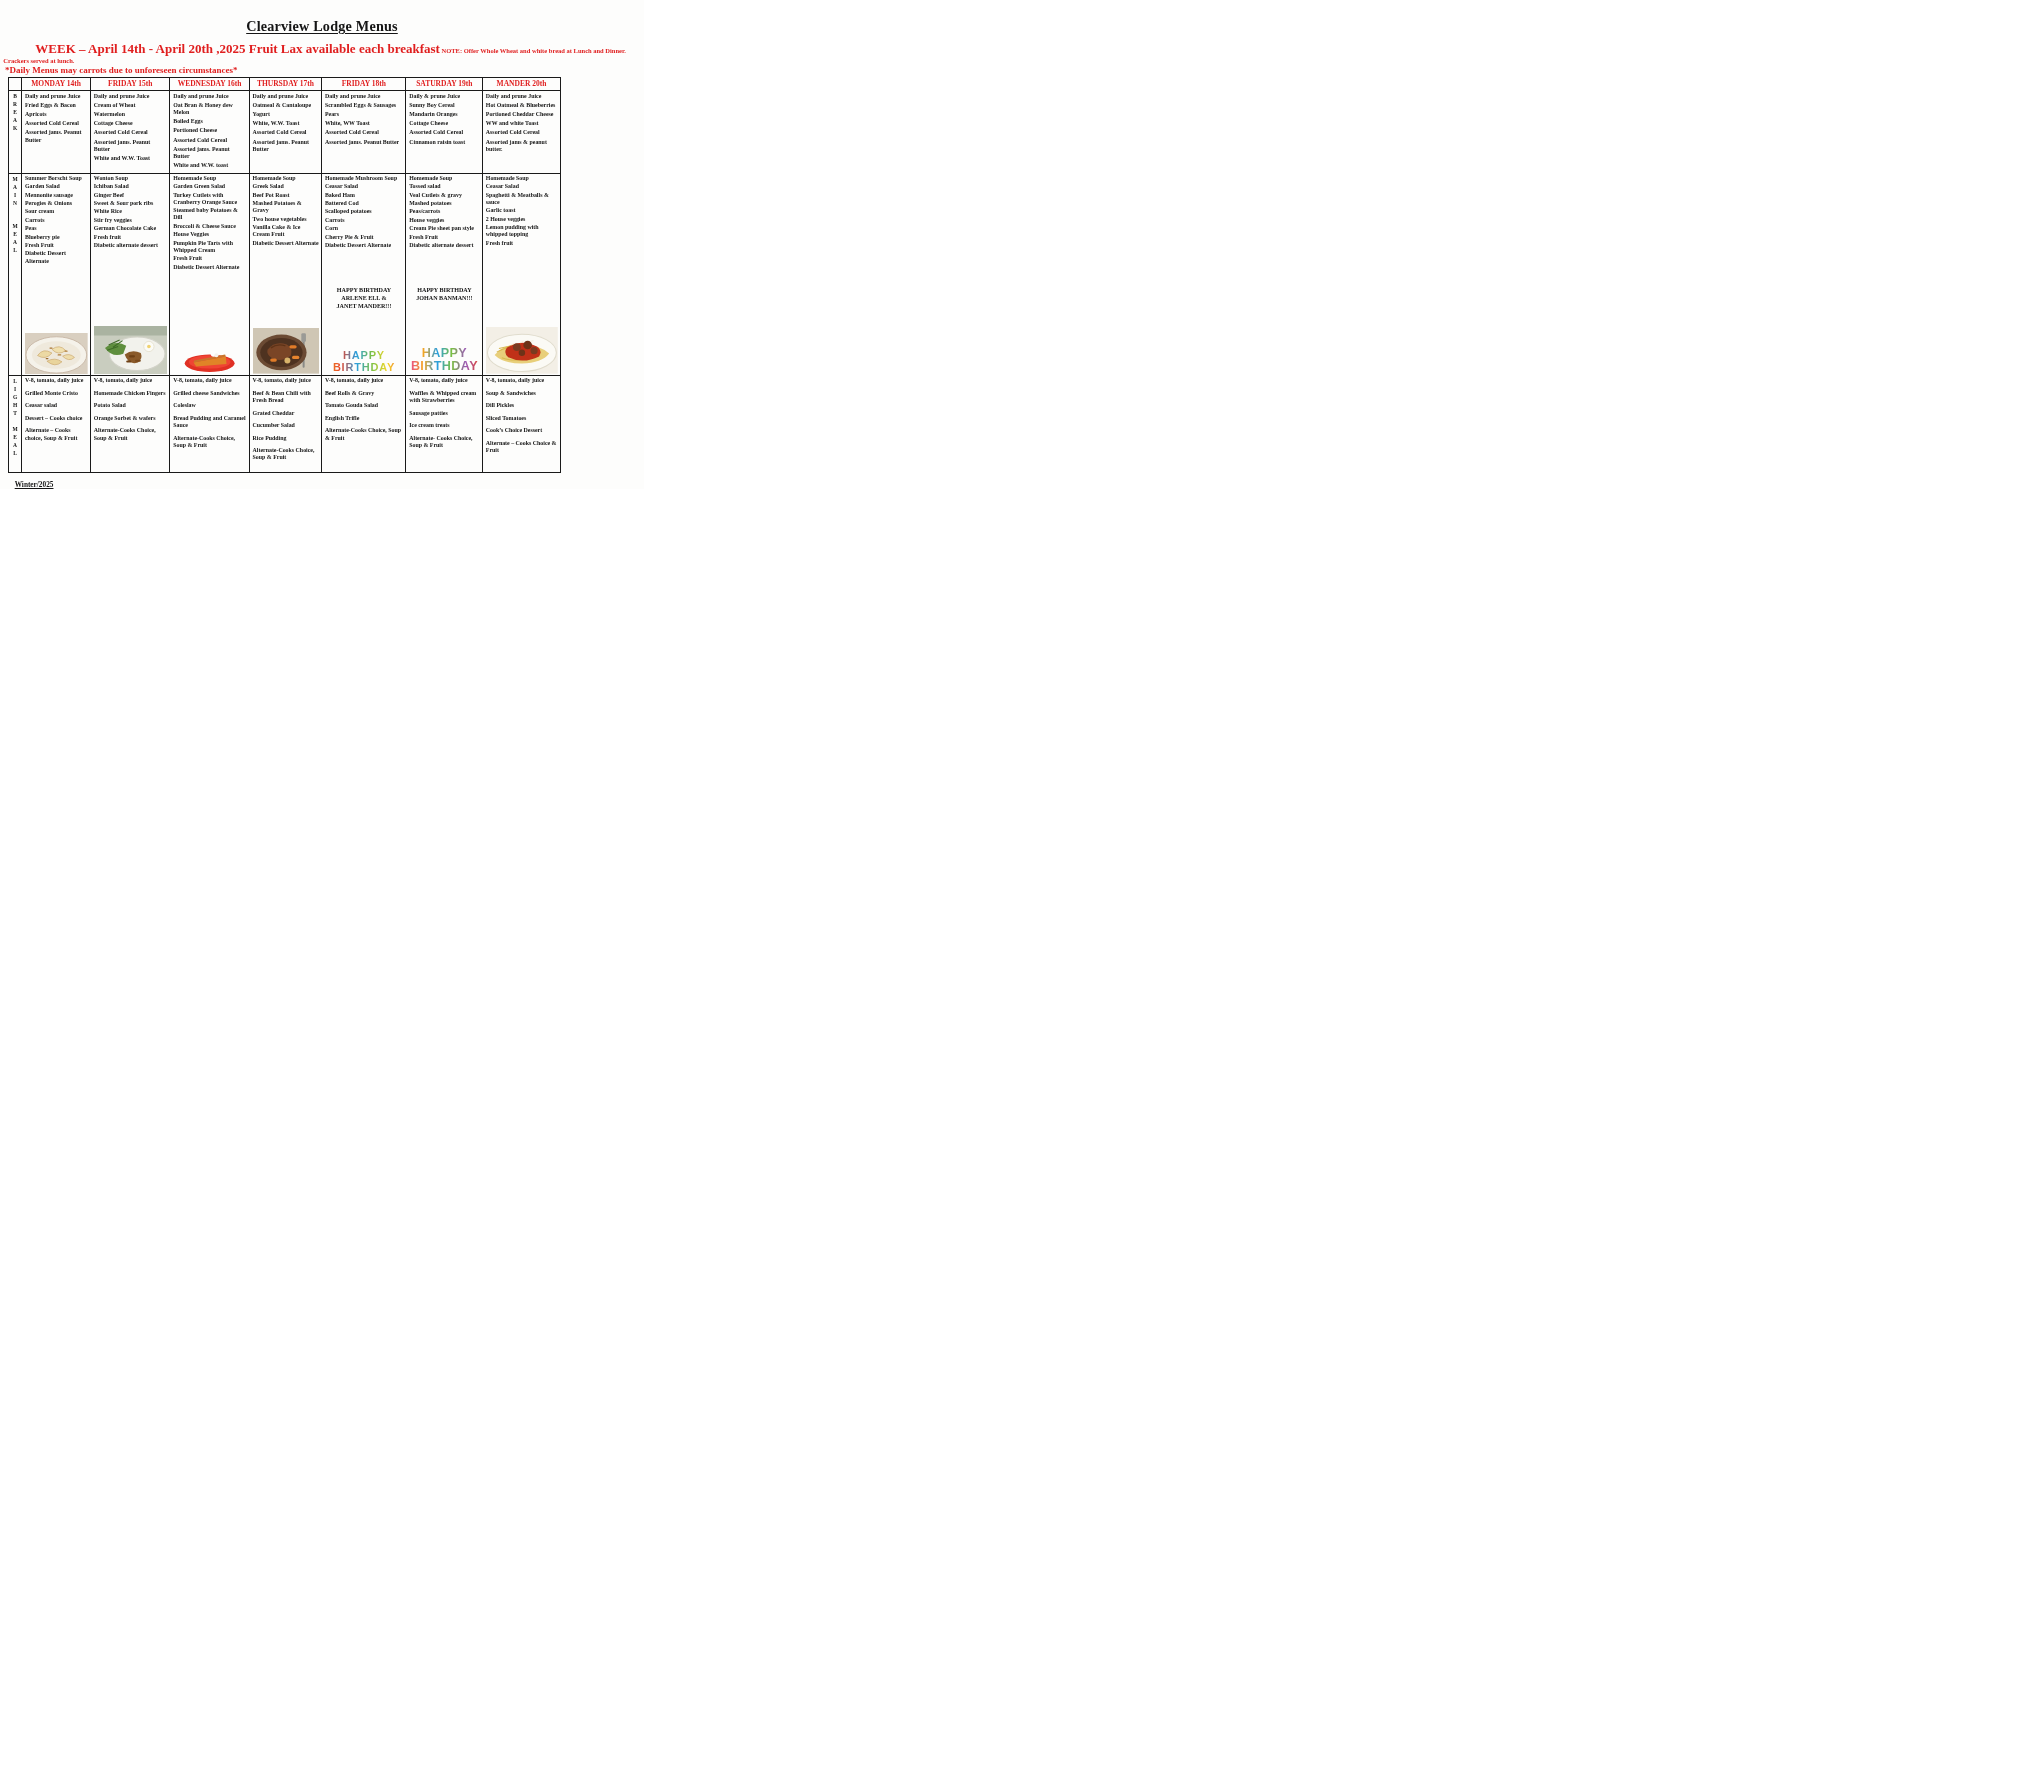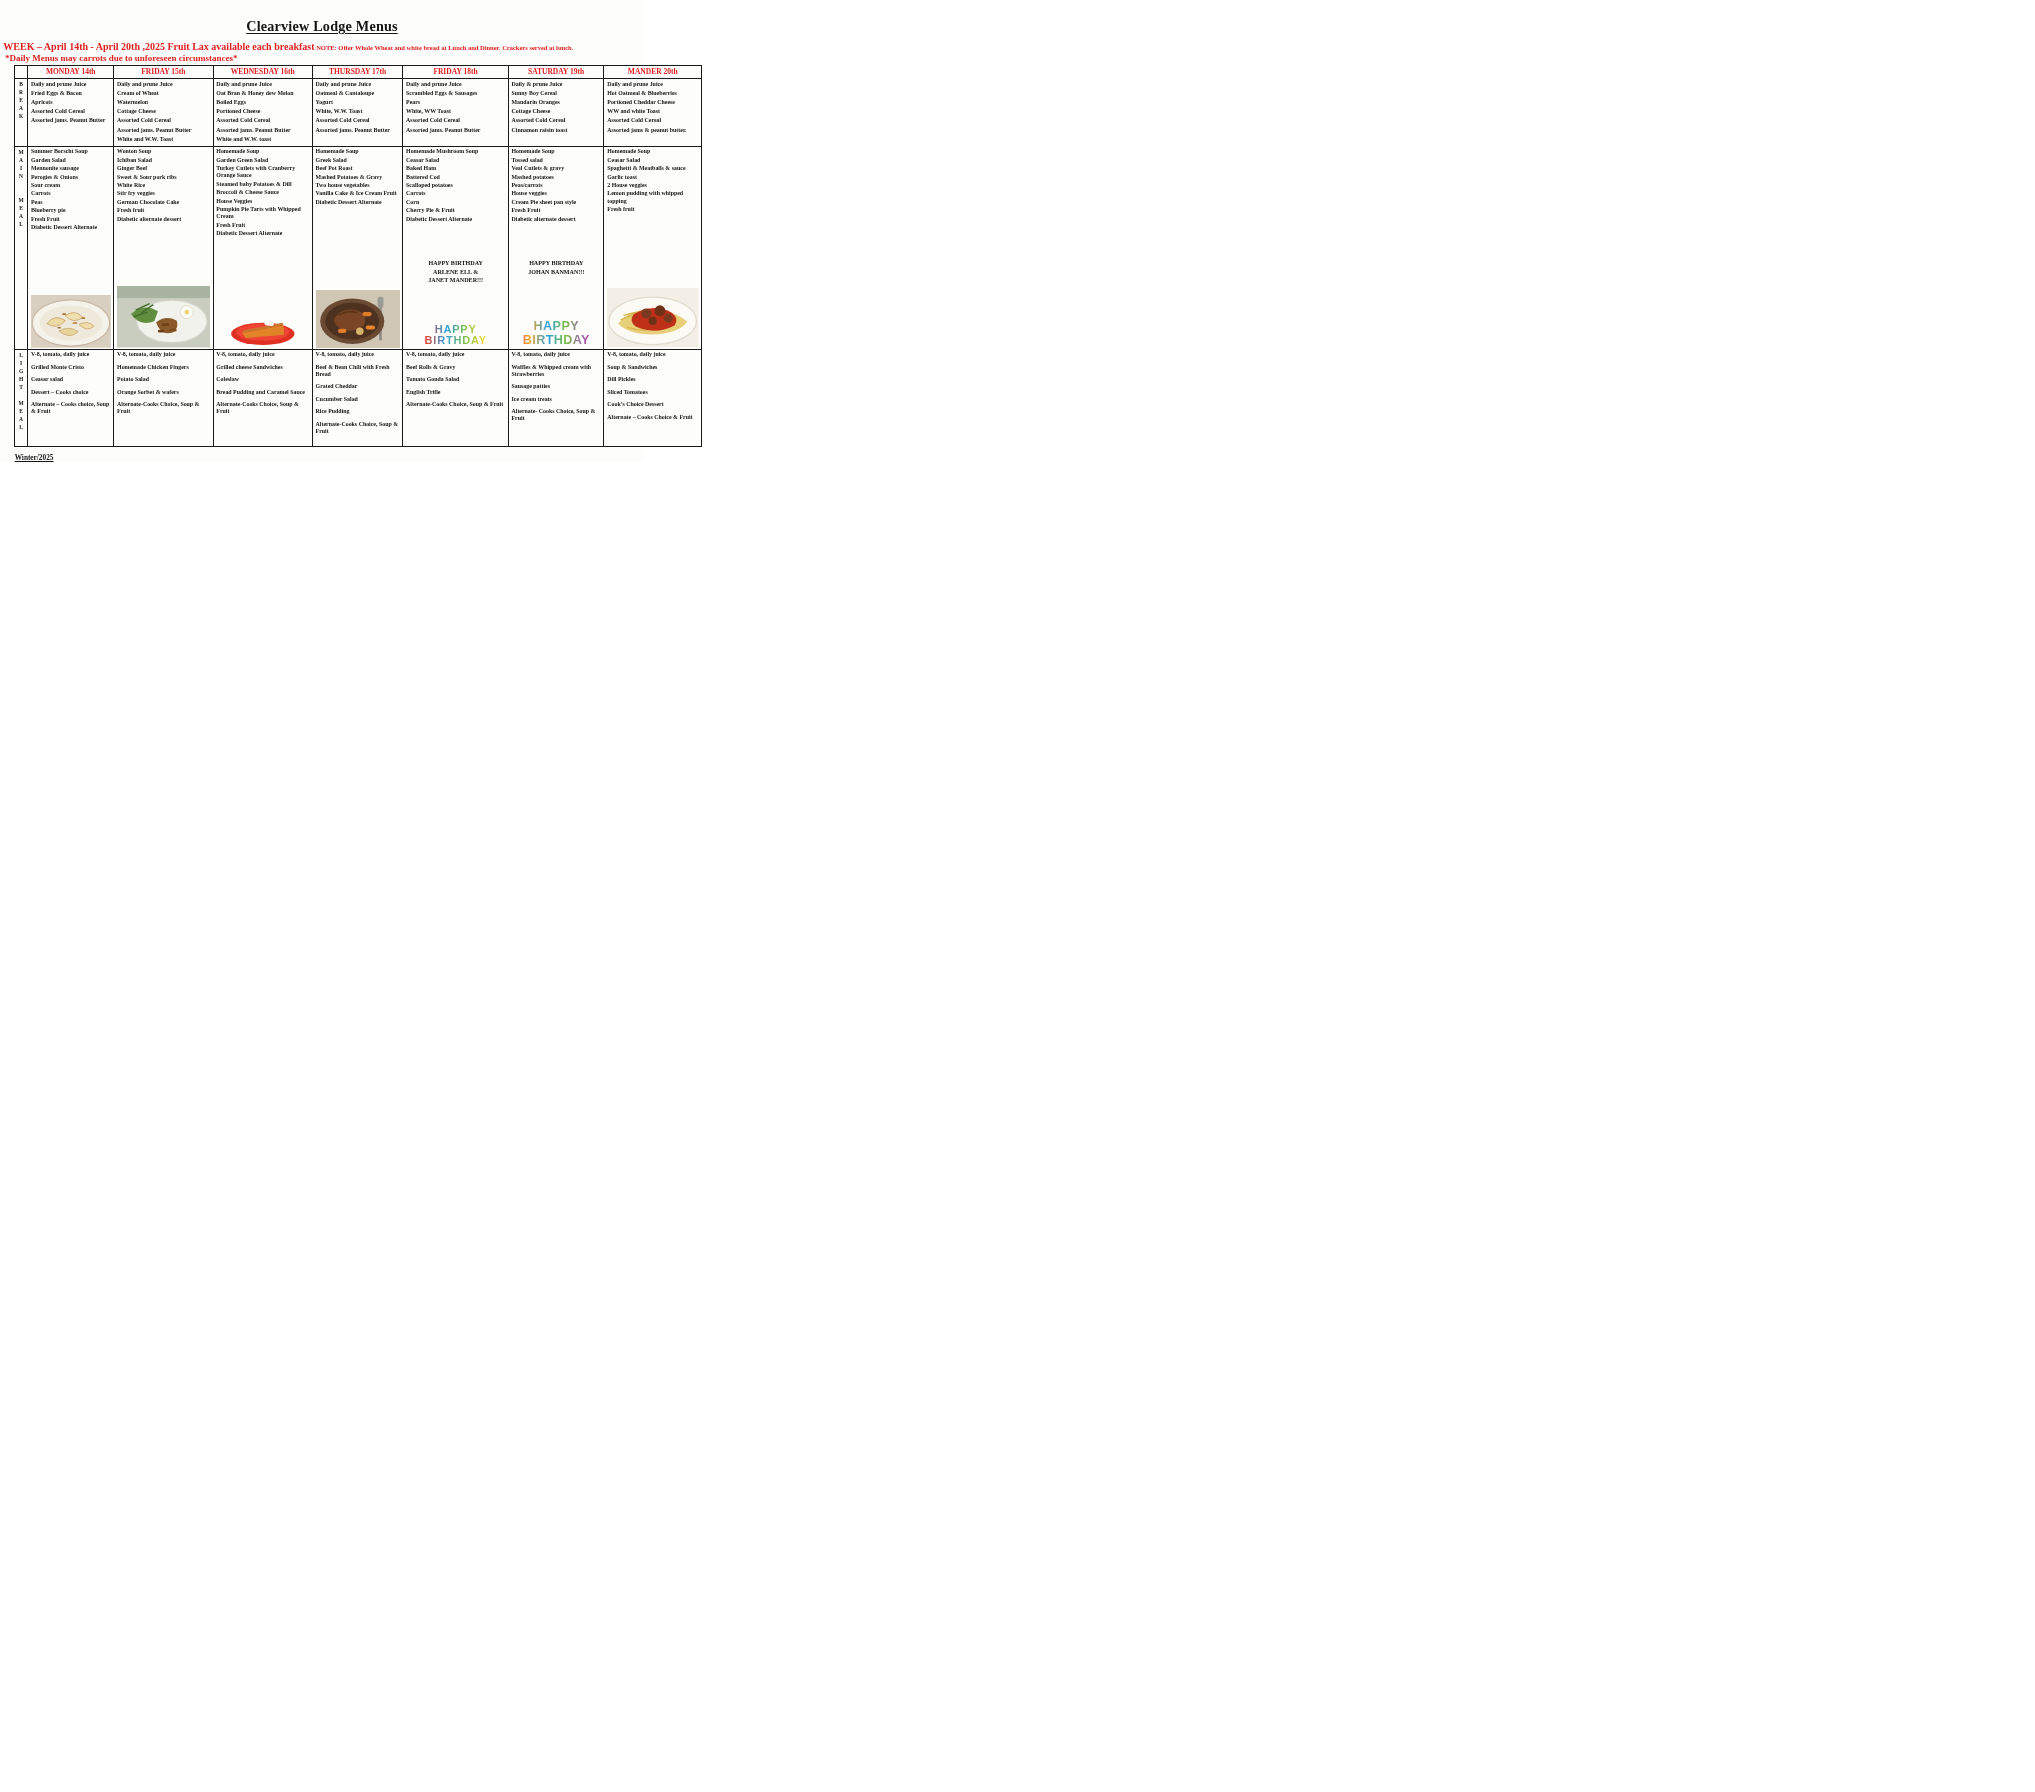--- a/index.html
+++ b/index.html
@@ -17,30 +17,30 @@
   .page-title {
     text-align: center;
     font-size: 14.2px;
     letter-spacing: 0.2px;
     text-decoration: underline;
     text-decoration-thickness: 1.2px;
     text-underline-offset: 2px;
     margin-bottom: 5.7px;
   }
   .header-lines { margin-left: 3.3px; color: #e01f1f; }
-  .week-text { font-size: 10px; }
+  .week-text { font-size: 13px; margin-left: 32px; }
   .note-text { font-size: 6.5px; }
   .disclaimer {
     margin: 1.6px 0 2px 4.9px;
     color: #e01f1f;
     font-size: 9px;
   }
   .menu-table {
-    margin-left: 14px;
-    width: 688px;
+    margin-left: 8px;
+    width: 553px;
     border: 1.2px solid #1a1a1a;
     background: #fdfdfc;
   }
   .trow {
     display: grid;
     grid-template-columns: 12.2px 196fr 226fr 226fr 206fr 240fr 218fr 222fr;
   }
   .cell {
     border-left: 0.8px solid #1a1a1a;
     padding: 1.2px 2.4px 1.2px 2.8px;

